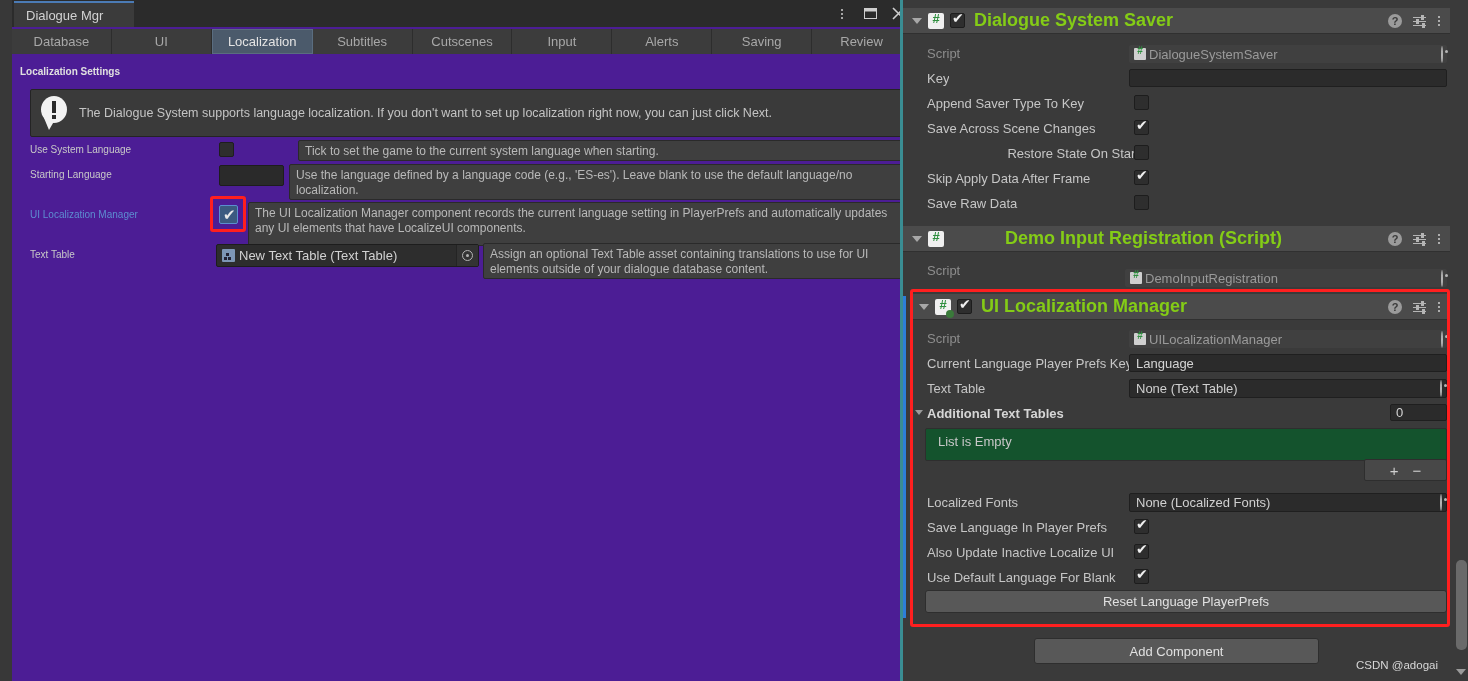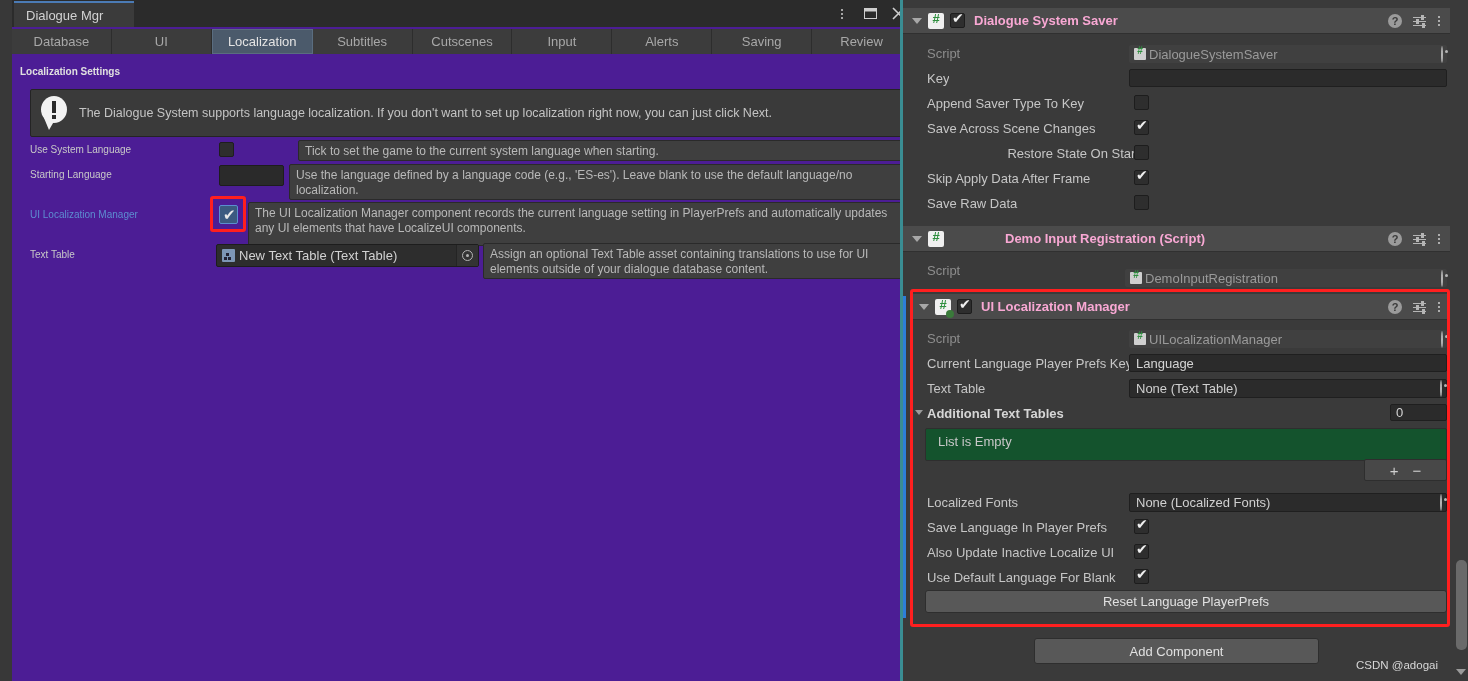--- a/index.html
+++ b/index.html
@@ -149,21 +149,21 @@
   }
   .scripticon.plus::after {
     content: ''; position: absolute; right: -3px; bottom: -3px; width: 8px; height: 8px;
     background: #3a7a3a; border-radius: 50%;
   }
   .hck {
     width: 15px; height: 15px; flex: none; background: #2e2e2e; border: 1px solid #1d1d1d;
     border-radius: 2px; margin-right: 9px; position: relative;
   }
   .hck .tick { position: absolute; left: 1px; top: -3px; color: #f0f0f0; font-size: 14px; line-height: 15px; }
-  .comp-title { color: #f9a8d4; font-size: 13px; font-weight: bold; text-align: center; }
+  .comp-title { color: #84cc16; font-size: 18px; font-weight: bold; text-align: center; }
   .hdr-icons { margin-left: auto; display: flex; align-items: center; gap: 11px; padding-right: 10px; }
   .help-icon {
     width: 14px; height: 14px; border-radius: 50%; background: #9b9b9b; color: #3a3a3a;
     font-size: 11px; font-weight: bold; display: flex; align-items: center; justify-content: center;
   }
   .preset-icon { width: 14px; height: 14px; position: relative; }
   .preset-icon i { position: absolute; left: 0; height: 1.5px; background: #b6b6b6; }
   .preset-icon i:nth-child(1){ top:3px; width:13px; }
   .preset-icon i:nth-child(2){ top:7px; width:13px; }
   .preset-icon i:nth-child(3){ top:11px; width:13px; }

